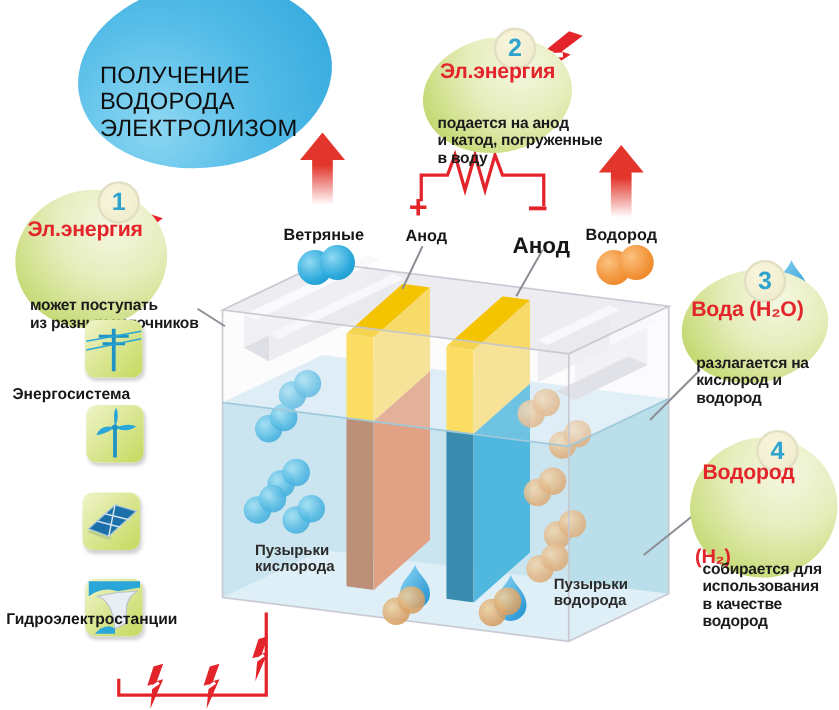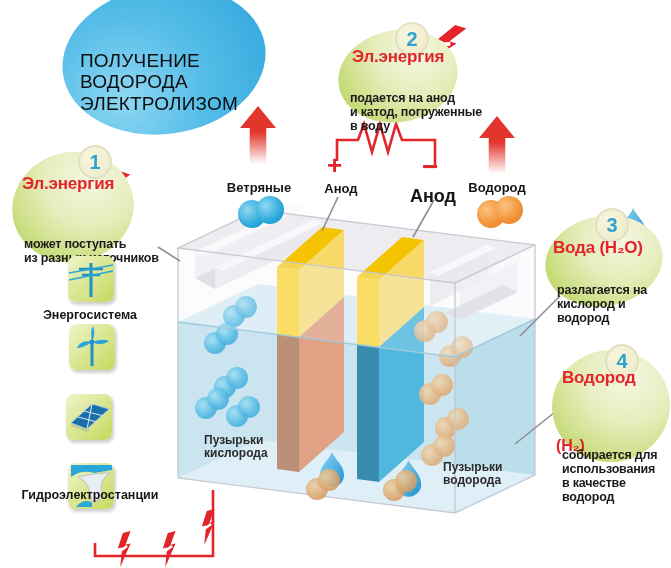--- a/index.html
+++ b/index.html
@@ -103,21 +103,21 @@
   .hb4{left:435px;top:408px;} .hb5{left:421px;top:435px;}
   .fb1{left:306px;top:469px;} .fb2{left:383px;top:470px;}
 
   .deco{position:absolute;left:0;top:0;width:671px;height:568px;pointer-events:none;}
 
   
   .src-icon{width:46px;height:46px;border-radius:8px;
     background:linear-gradient(135deg,#eff4ca 0%,#dce798 45%,#c6d95e 100%);
     box-shadow:1.5px 2.5px 3px rgba(0,0,0,.18);}
   .si1{left:68px;top:256px;} .si2{left:69px;top:324px;} .si3{left:66px;top:394px;} .si4{left:68px;top:463px;}
-  .src-lbl{color:#161616;font-size:12.5px;font-weight:700;text-align:center;}
+  .src-lbl{color:#161616;font-size:12.5px;font-weight:700;text-align:left;}
   .sl1{left:10px;top:308px;width:160px;} .sl2{left:10px;top:377px;width:160px;}
   .sl3{left:10px;top:446px;width:160px;} .sl4{left:5px;top:488px;width:170px;}
 </style>
 </head>
 <body>
 
 <div class="stage">
 
   <div class="abs blob-title"></div>
   <div class="abs title-text pre">ПОЛУЧЕНИЕ

